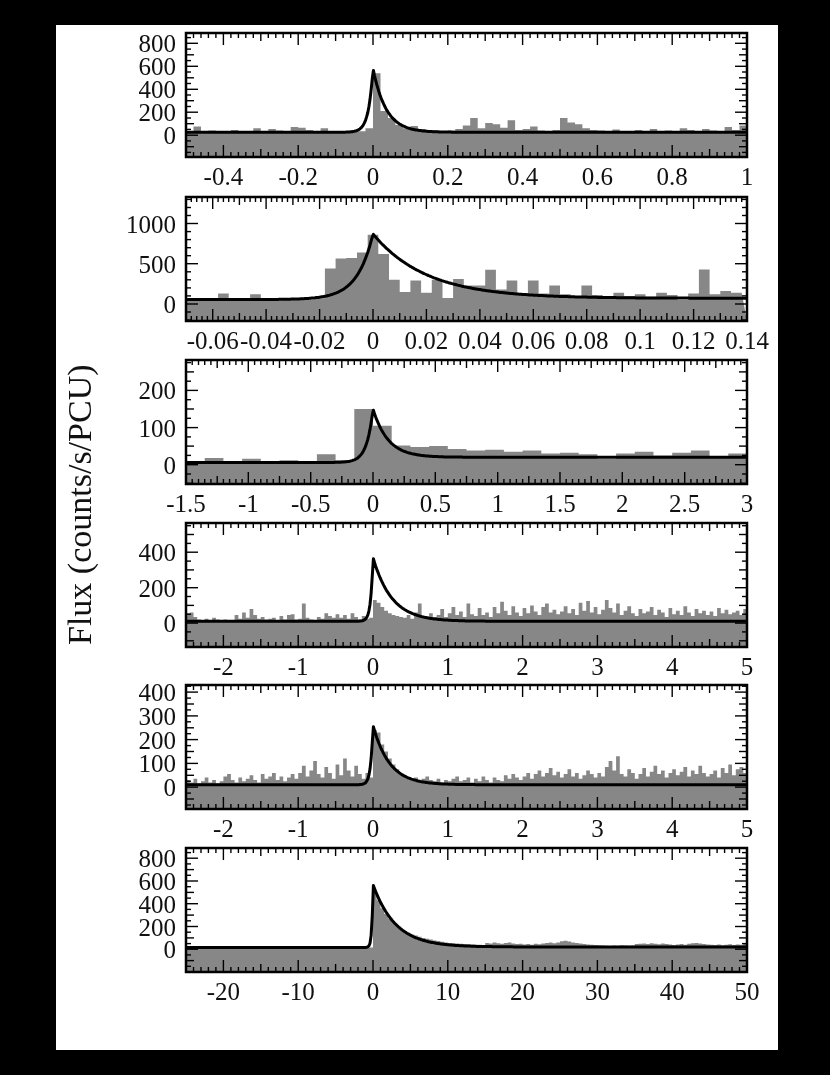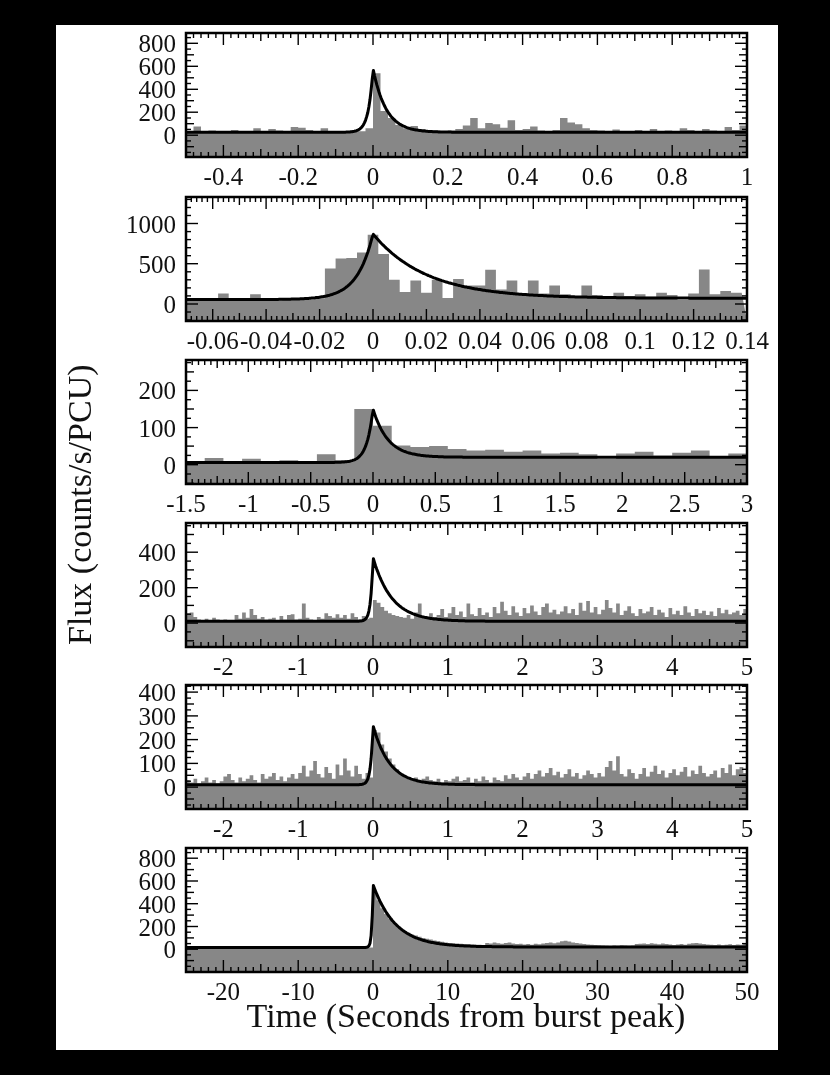--- a/index.html
+++ b/index.html
@@ -1352,15 +1352,14 @@
           <text x="616.2" y="975" text-anchor="middle" font-size="25" fill="#111">40</text>
           <text x="691" y="975" text-anchor="middle" font-size="25" fill="#111">50</text>
           <text x="120" y="933.2" text-anchor="end" font-size="25" fill="#111">0</text>
           <text x="120" y="910.5" text-anchor="end" font-size="25" fill="#111">200</text>
           <text x="120" y="887.7" text-anchor="end" font-size="25" fill="#111">400</text>
           <text x="120" y="865" text-anchor="end" font-size="25" fill="#111">600</text>
           <text x="120" y="842.2" text-anchor="end" font-size="25" fill="#111">800</text>
         </g>
       </svg>
     <div id="ylabel">Flux (counts/s/PCU)</div>
-    <div id="xlabel">Time (Seconds from burst peak)</div>
   </div>
 </div>
 
 </body></html>

